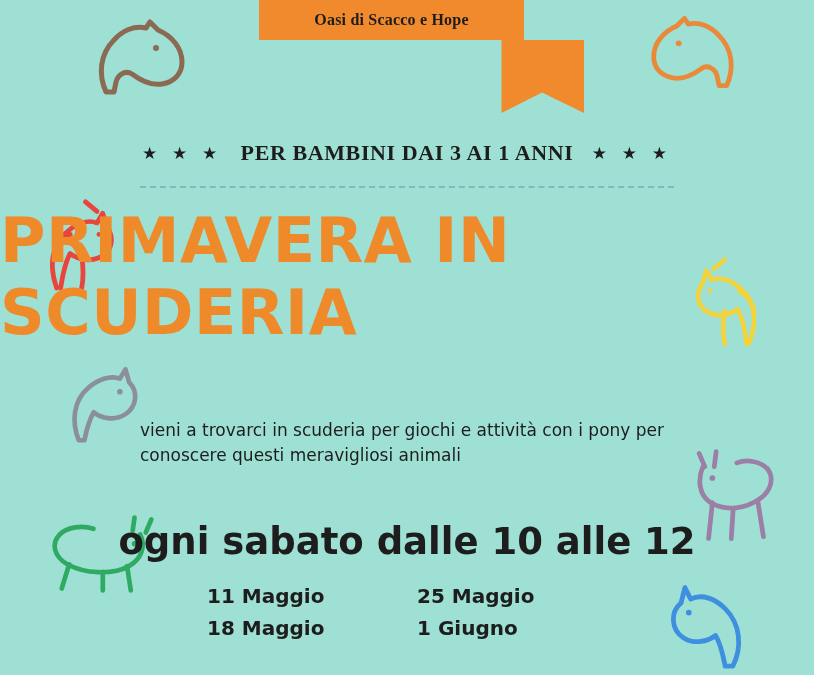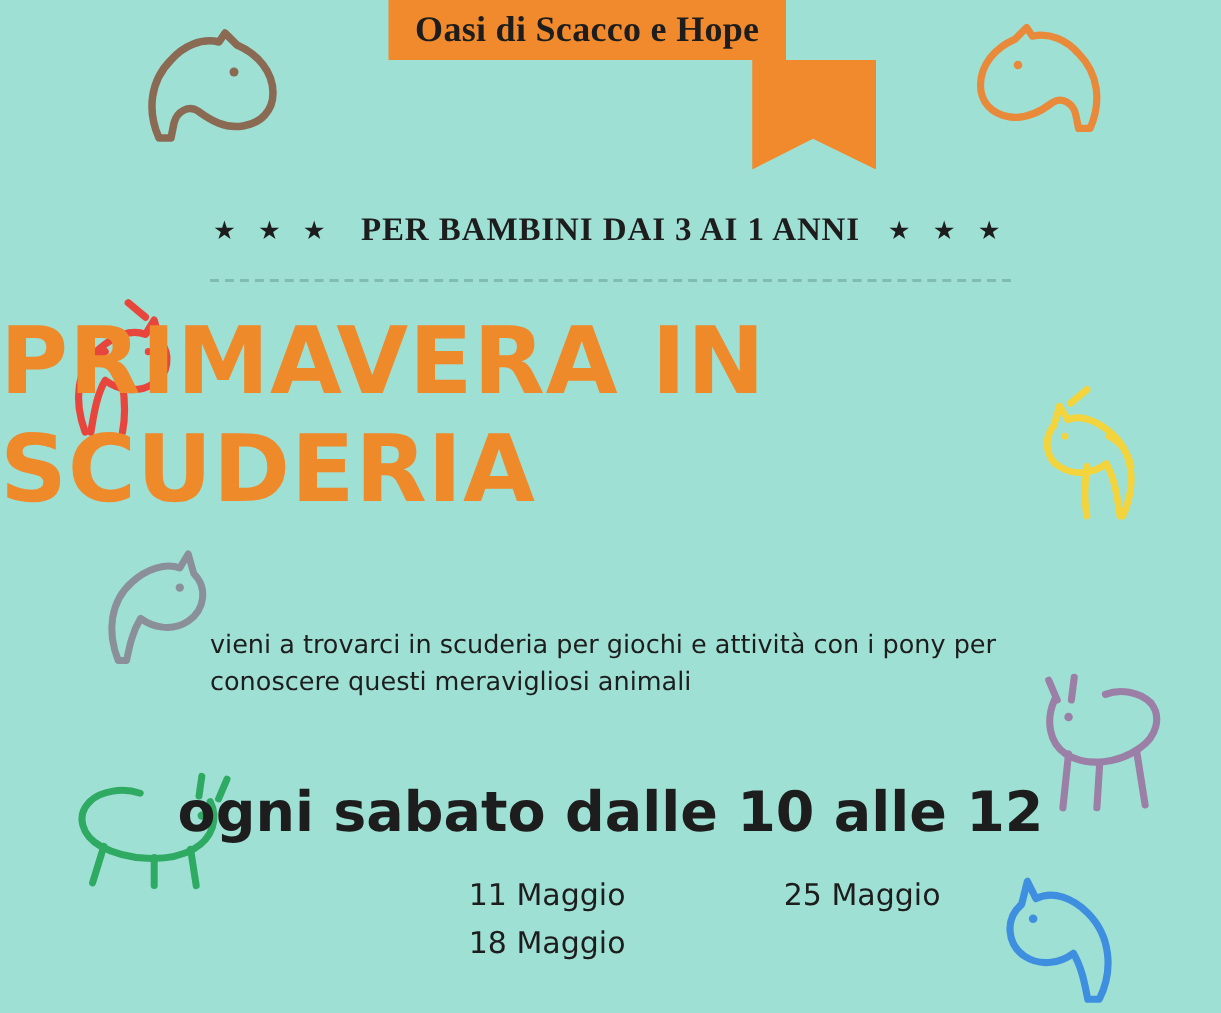--- a/index.html
+++ b/index.html
@@ -41,21 +41,21 @@
     position: absolute;
     left: 0;
     top: 0;
     width: 265px;
     height: 56px;
     line-height: 40px;
     text-align: center;
     color: #1d1d1d;
     font-family: "Liberation Serif", serif;
     font-weight: bold;
-    font-size: 24px;
+    font-size: 16px;
     letter-spacing: 0.2px;
   }
   .ribbon-tail {
     position: absolute;
     left: 175px;
     top: 40px;
     width: 150px;
     height: 73px;
     background: #f08a2c;
     clip-path: polygon(0 0, 100% 0, 100% 100%, 72% 72%, 45% 100%, 45% 0);
@@ -135,21 +135,22 @@
     width: 420px;
     color: #1d1d1d;
     font-family: "DejaVu Sans", sans-serif;
     font-size: 20px;
     line-height: 32px;
   }
   .dates-col {
     display: inline-block;
     vertical-align: top;
     width: 50%;
-    text-align: right;
+    text-align: left;
+    font-weight: bold;
   }
   .dates-col div { white-space: nowrap; }
 
   
   .horse {
     position: absolute;
   }
   .horse svg { display: block; }
 </style>
 </head>
@@ -252,16 +253,17 @@
   <div class="desc">vieni a trovarci in scuderia per giochi e attività con i pony per conoscere questi meravigliosi animali</div>
 
   <div class="when">ogni sabato dalle 10 alle 12</div>
 
   <div class="dates">
     <div class="dates-col">
       <div>11 Maggio</div>
       <div>18 Maggio</div>
     </div><div class="dates-col">
       <div>25 Maggio</div>
+      <div>1 Giugno</div>
     </div>
   </div>
 
 </div>
 
 </body></html>

